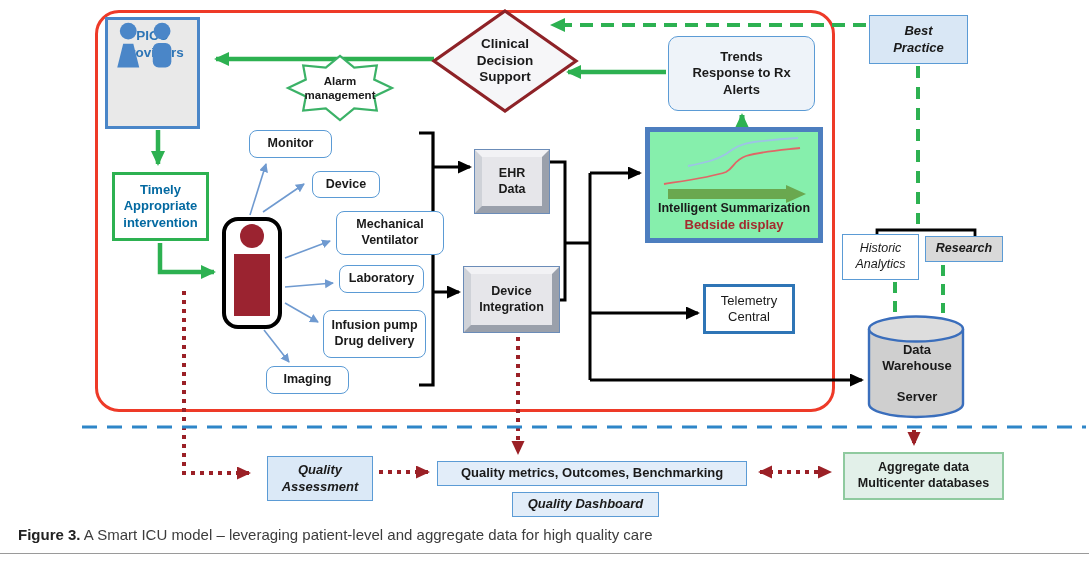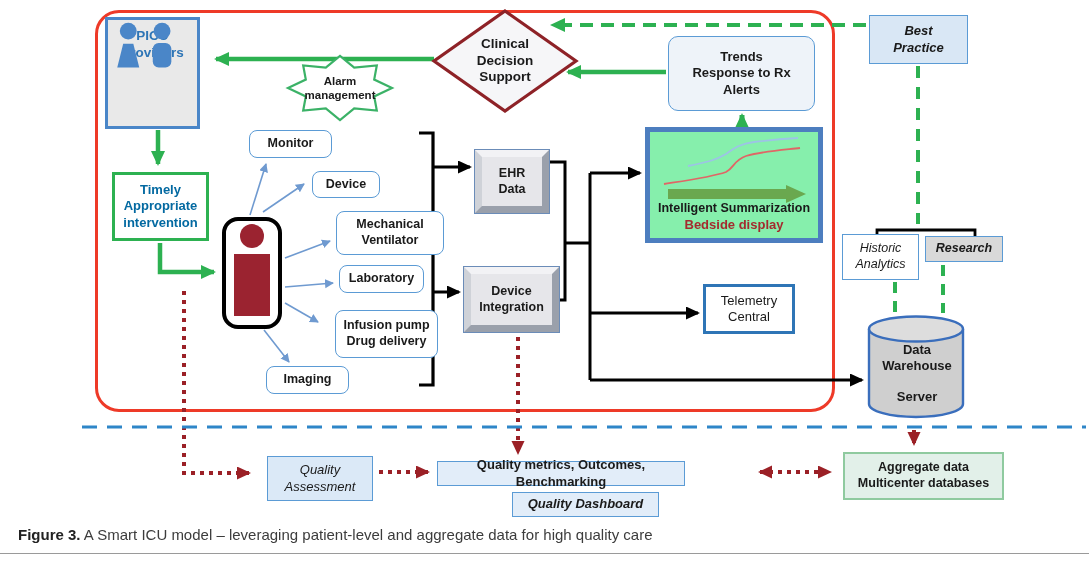--- a/index.html
+++ b/index.html
@@ -25,21 +25,21 @@
   .squareblue{border:1.5px solid #5b9bd5; background:#e2edf9; font-size:13px;}
   #picu{left:105px; top:17px; width:95px; height:112px; background:#e9e9e9;
         border:3px solid #4a86c8; flex-direction:column; justify-content:flex-start;
         color:#2e75b6; font-size:13.5px; font-weight:bold; padding-top:8px;}
   #timely{left:112px; top:172px; width:97px; height:69px; background:#fff;
         border:3.5px solid #2db151; color:#0369a1; font-size:13px; font-weight:bold;}
   #monitor{left:249px; top:130px; width:83px; height:28px;}
   #device{left:312px; top:171px; width:68px; height:27px;}
   #mechvent{left:336px; top:211px; width:108px; height:44px;}
   #laboratory{left:339px; top:265px; width:85px; height:28px;}
-  #infusion{left:323px; top:310px; width:103px; height:48px;margin-left:12px;}
+  #infusion{left:323px; top:310px; width:103px; height:48px;}
   #imaging{left:266px; top:366px; width:83px; height:28px;}
   #patient{left:222px; top:217px; width:60px; height:112px; border:4px solid #000; border-radius:16px; background:#fff;}
   #patient-head{left:240px; top:224px; width:24px; height:24px; border-radius:50%; background:#9b2330;}
   #patient-body{left:234px; top:254px; width:36px; height:62px; background:#9b2330;}
   #cds-label{left:453px; top:34px; width:104px; height:54px; background:transparent; font-size:13.5px; font-weight:bold;}
   #trends{left:668px; top:36px; width:147px; height:75px; border:1.5px solid #5b9bd5;
           border-radius:10px; background:#eef3f9; font-size:13px; font-weight:bold;}
   #bestpractice{left:869px; top:15px; width:99px; height:49px; background:#d9e7f5;
           border:1.5px solid #5b9bd5; font-size:13px;}
   .bevel{
@@ -54,22 +54,22 @@
   #summ-label{font-size:12.5px; font-weight:bold; color:#1a1a1a;}
   #summ-sublabel{font-size:13px; font-weight:bold; color:#a42a2e;}
   #telemetry{left:703px; top:284px; width:92px; height:50px; border:3px solid #2e75b6; background:#fff; font-size:13px;}
   #historic{left:842px; top:234px; width:77px; height:46px; border:1px solid #5b9bd5; background:#fff;
           font-size:12.5px; font-style:italic;}
   #research{left:925px; top:236px; width:78px; height:26px; border:1px solid #5b9bd5; background:#d9d9d9;
           font-size:12.5px; font-weight:bold; font-style:italic;}
   #warehouse-label{left:871px; top:338px; width:92px; height:40px; font-size:13px; font-weight:bold; background:transparent;}
   #warehouse-sublabel{left:871px; top:388px; width:92px; height:18px; font-size:13px; font-weight:bold; background:transparent;}
   #qa{left:267px; top:456px; width:106px; height:45px; background:#dbe9f7; border:1.5px solid #5b9bd5;
-          font-size:13px; font-weight:normal; font-style:italic;}
-  #qmetrics{left:437px; top:461px; width:248px; height:25px; font-weight:bold;}
+          font-size:13px; font-weight:bold; font-style:italic;}
+  #qmetrics{left:437px; top:461px; width:310px; height:25px; font-weight:bold;}
   #qdash{left:512px; top:492px; width:147px; height:25px; font-weight:bold; font-style:italic;}
   #aggregate{left:843px; top:452px; width:161px; height:48px; background:#e2f0e9;
           border:2px solid #8fca9f; font-size:12.5px; font-weight:bold;}
   #alarm-label{left:295px; top:68px; width:90px; height:40px; background:transparent; font-size:11.5px; font-weight:bold;}
   
   #caption{left:18px; top:526px; width:1050px; height:22px; position:absolute;
            font-size:15px; color:#3c3c3c; white-space:nowrap;}
   #caption .cap-bold{font-weight:bold; color:#222;}
   #caption-rule{left:0px; top:553px; width:1089px; height:0px; border-top:1.5px solid #9a9a9a;}
   svg{position:absolute; left:0; top:0;}

